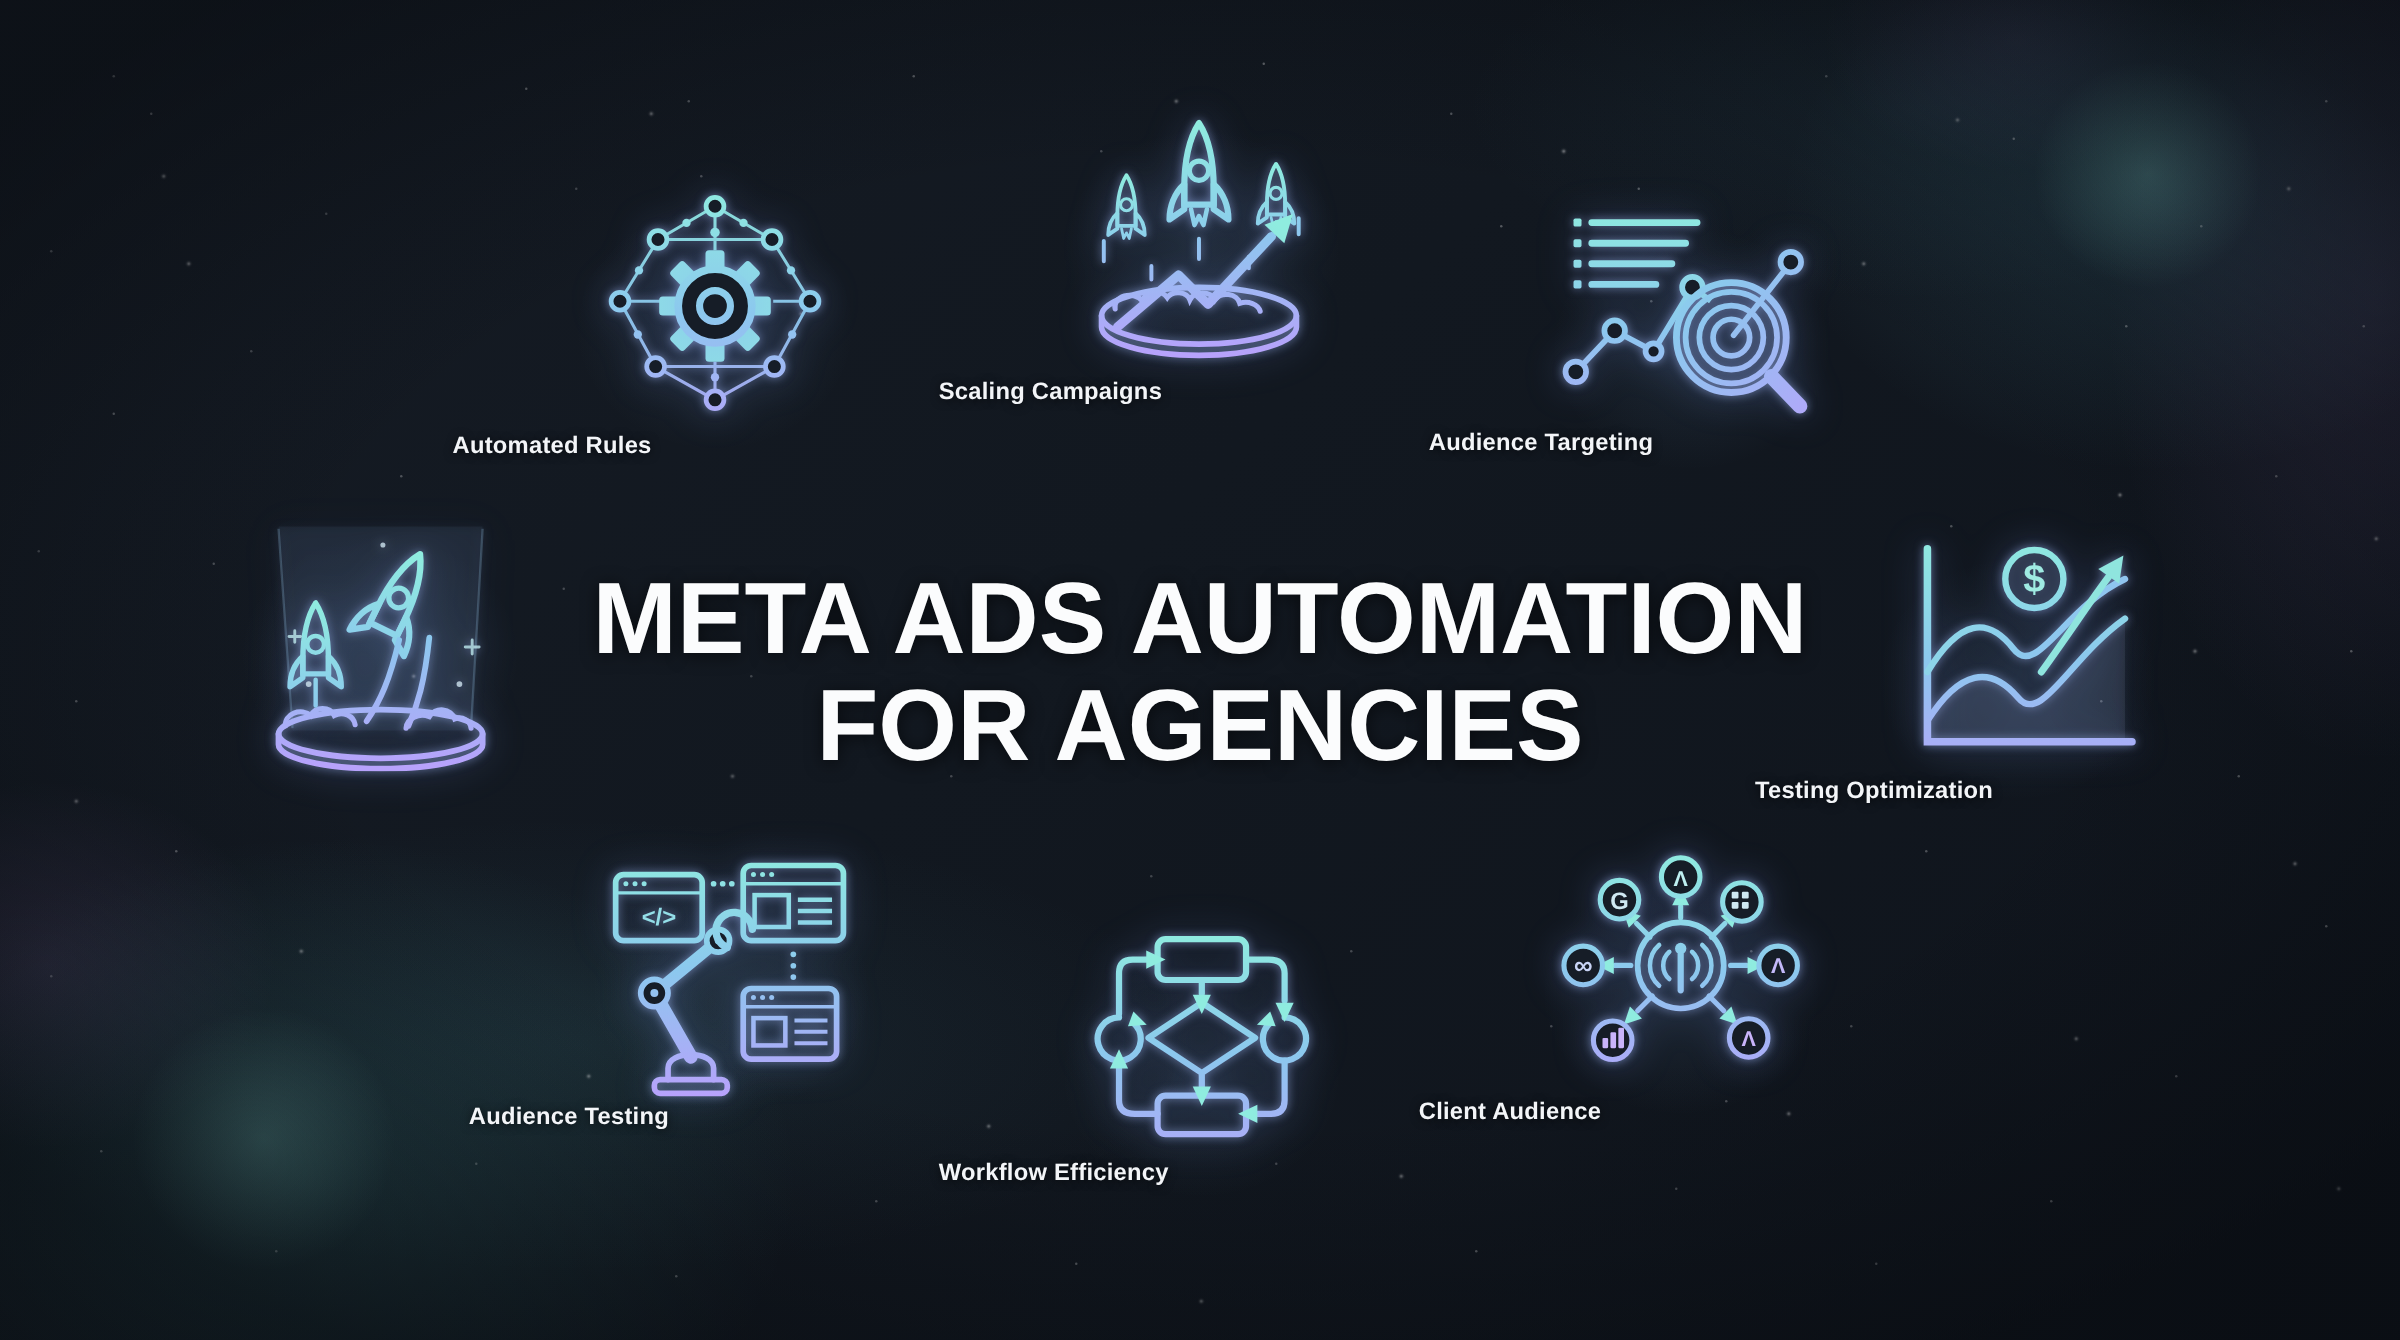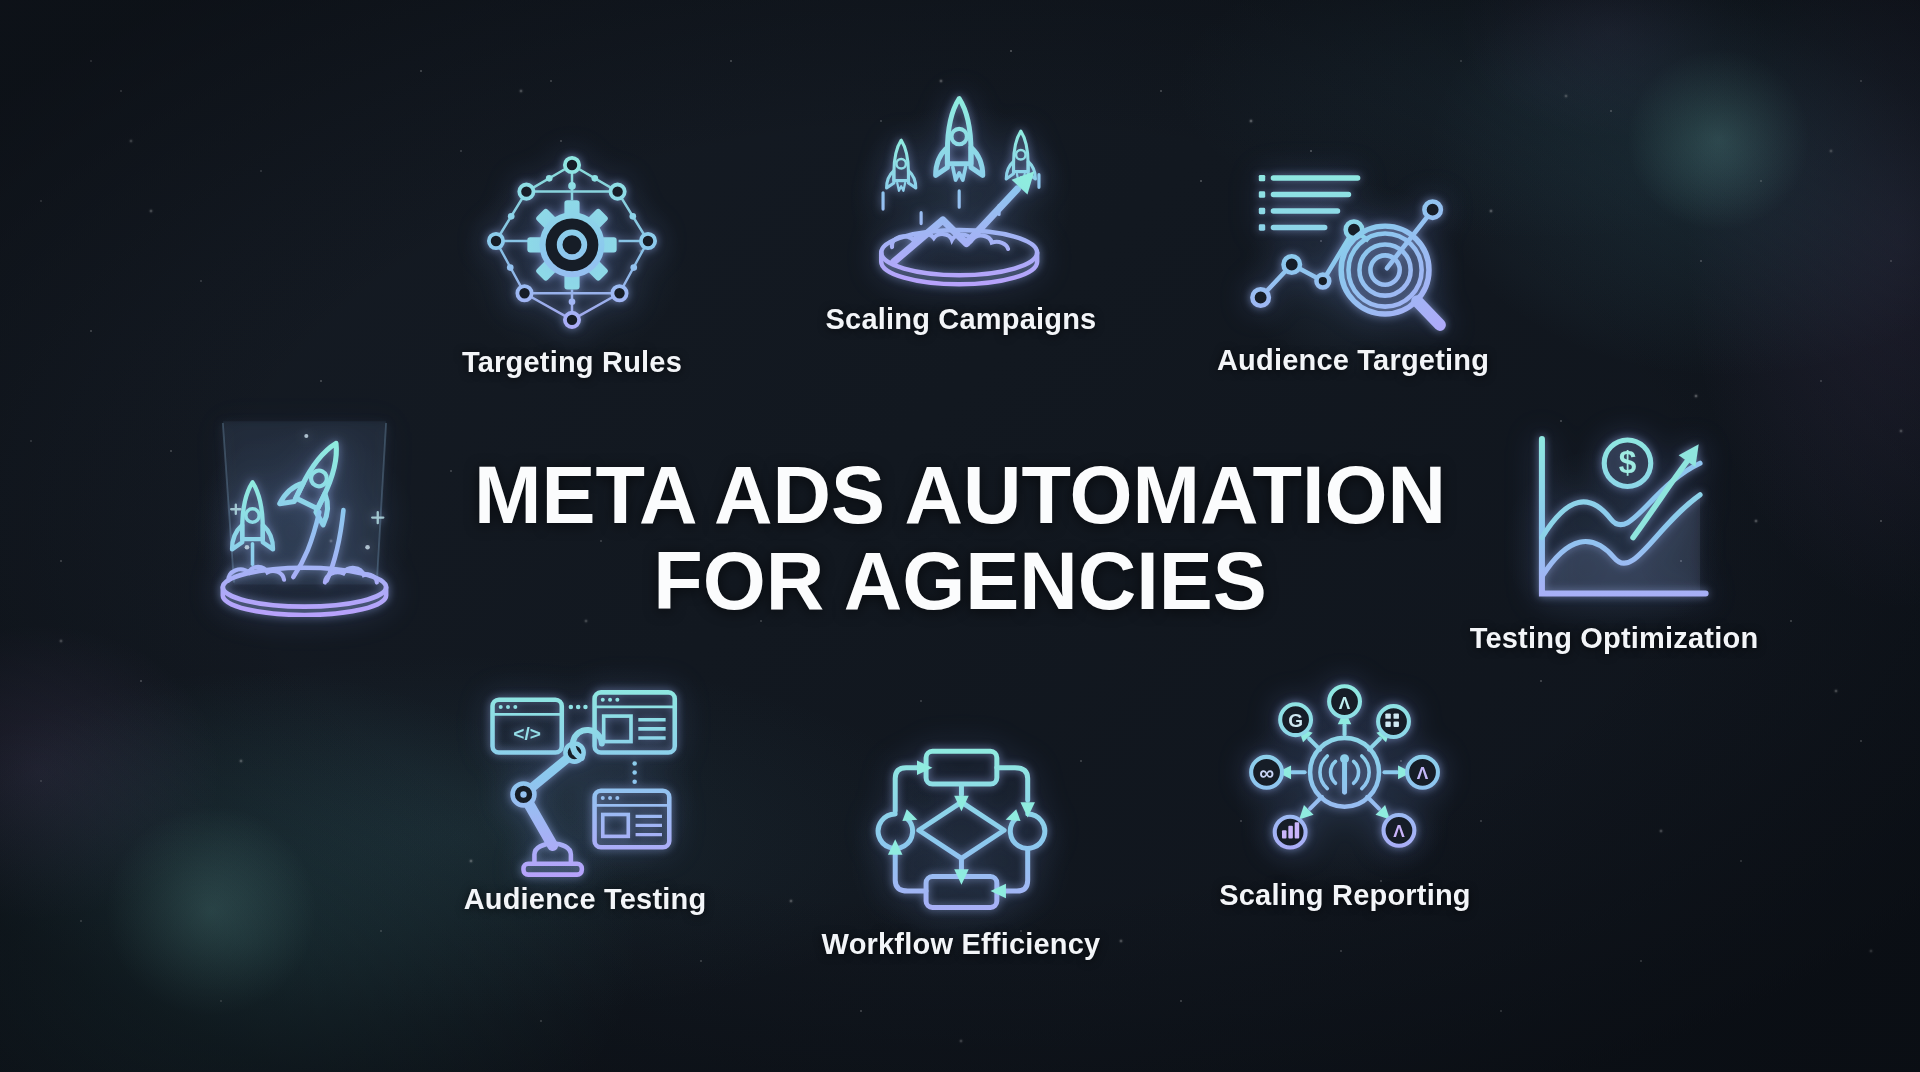--- a/index.html
+++ b/index.html
@@ -66,21 +66,21 @@
       960px 1040px 2px 0 rgba(255,255,255,.7),585px 620px 2px 0 rgba(255,255,255,.55);
   }
   .vignette{position:absolute;inset:0;
     background:radial-gradient(ellipse 64% 62% at 50% 48%, transparent 58%, rgba(6,9,13,.52) 100%);}
   .feature{position:absolute;width:420px;display:flex;flex-direction:column;align-items:center;}
   .feature::before{content:"";position:absolute;top:-18px;left:50%;transform:translateX(-50%);
     width:310px;height:270px;border-radius:50%;
     background:radial-gradient(closest-side, rgba(130,180,235,0.11), rgba(130,180,235,0) 72%);}
   .icon{position:relative;display:block;
     filter:drop-shadow(0 0 4px rgba(165,190,255,.55)) drop-shadow(0 0 15px rgba(120,150,240,.30));}
-  .label{position:relative;width:100%;text-align:center;color:#f3f5f8;font-size:29px;
+  .label{position:relative;width:100%;color:#f3f5f8;font-size:19px;
     font-weight:bold;letter-spacing:.2px;text-shadow:0 1px 8px rgba(0,0,0,.65);}
   .title{position:absolute;left:0;top:452px;width:1920px;text-align:center;color:#fbfcfd;
     font-weight:bold;font-size:81px;line-height:86px;letter-spacing:0px;
     text-shadow:0 2px 14px rgba(0,0,0,.6);}
   svg text{font-family:"Liberation Sans","DejaVu Sans",sans-serif;}
 </style>
 </head>
 <body>
 
 <div class="stage">
@@ -143,21 +143,21 @@
           <rect x="92" y="57" width="16" height="16" rx="3" transform="rotate(135 100 104)"></rect>
           <rect x="92" y="57" width="16" height="16" rx="3" transform="rotate(180 100 104)"></rect>
           <rect x="92" y="57" width="16" height="16" rx="3" transform="rotate(225 100 104)"></rect>
           <rect x="92" y="57" width="16" height="16" rx="3" transform="rotate(270 100 104)"></rect>
           <rect x="92" y="57" width="16" height="16" rx="3" transform="rotate(315 100 104)"></rect>
         </g>
         <circle cx="100" cy="104" r="31" fill="#161d27" stroke="url(#gv)" stroke-width="6.5"></circle>
         <circle cx="100" cy="104" r="13" fill="#161d27" stroke="url(#gv)" stroke-width="6"></circle>
       </g>
     </svg>
-    <div class="label" style="margin-top:10px">Targeting Rules</div>
+    <div class="label" style="margin-top:10px">Automated Rules</div>
   </div>
 
   <div class="feature" style="left:751px;top:84px">
     <svg class="icon" width="200" height="213" viewBox="0 0 220 235">
       <defs>
         <g id="rk" stroke="url(#gv)" stroke-width="5.5" fill="none" stroke-linejoin="round" stroke-linecap="round">
           <path d="M0,0 C-9,14 -13,34 -13,58 L-13,72 L13,72 L13,58 C13,34 9,14 0,0 Z"></path>
           <circle cx="0" cy="42" r="8.5" stroke-width="4.5"></circle>
           <path d="M-13,54 C-22,62 -26,74 -26,85 L-13,76 Z"></path>
           <path d="M13,54 C22,62 26,74 26,85 L13,76 Z"></path>
@@ -408,15 +408,15 @@
           <rect x="166" y="39" width="6" height="6" rx="1"></rect>
         <rect x="157" y="48" width="6" height="6" rx="1"></rect>
           <rect x="166" y="48" width="6" height="6" rx="1"></rect>
       </g>
       <g fill="#c9b4fa">
         <rect x="43" y="168" width="5" height="9" rx="1"></rect>
           <rect x="50" y="163" width="5" height="14" rx="1"></rect>
           <rect x="57" y="159" width="5" height="18" rx="1"></rect>
       </g>
     </svg>
-    <div class="label" style="margin-top:6px">Scaling Reporting</div>
+    <div class="label" style="margin-top:6px">Client Audience</div>
   </div>
 </div>
 
 </body></html>

